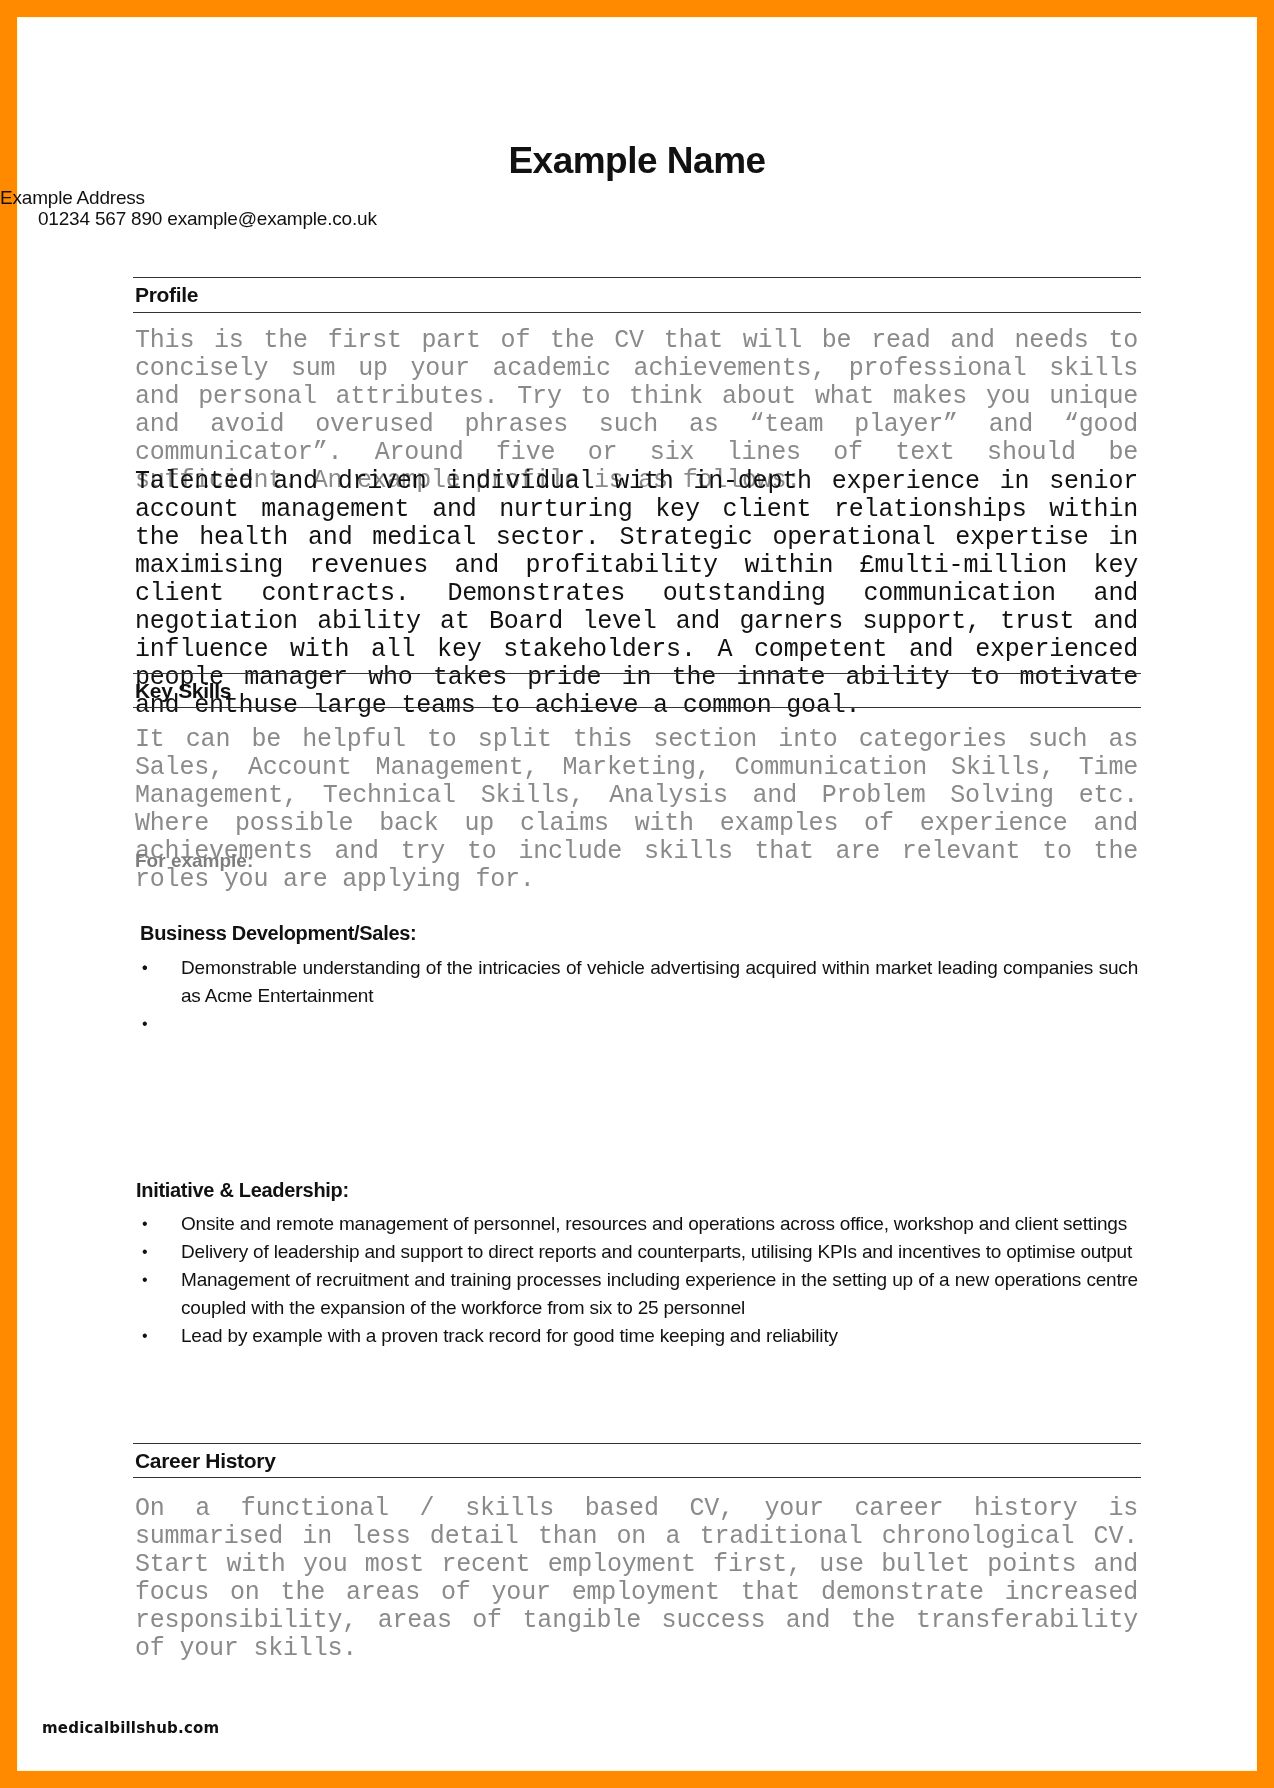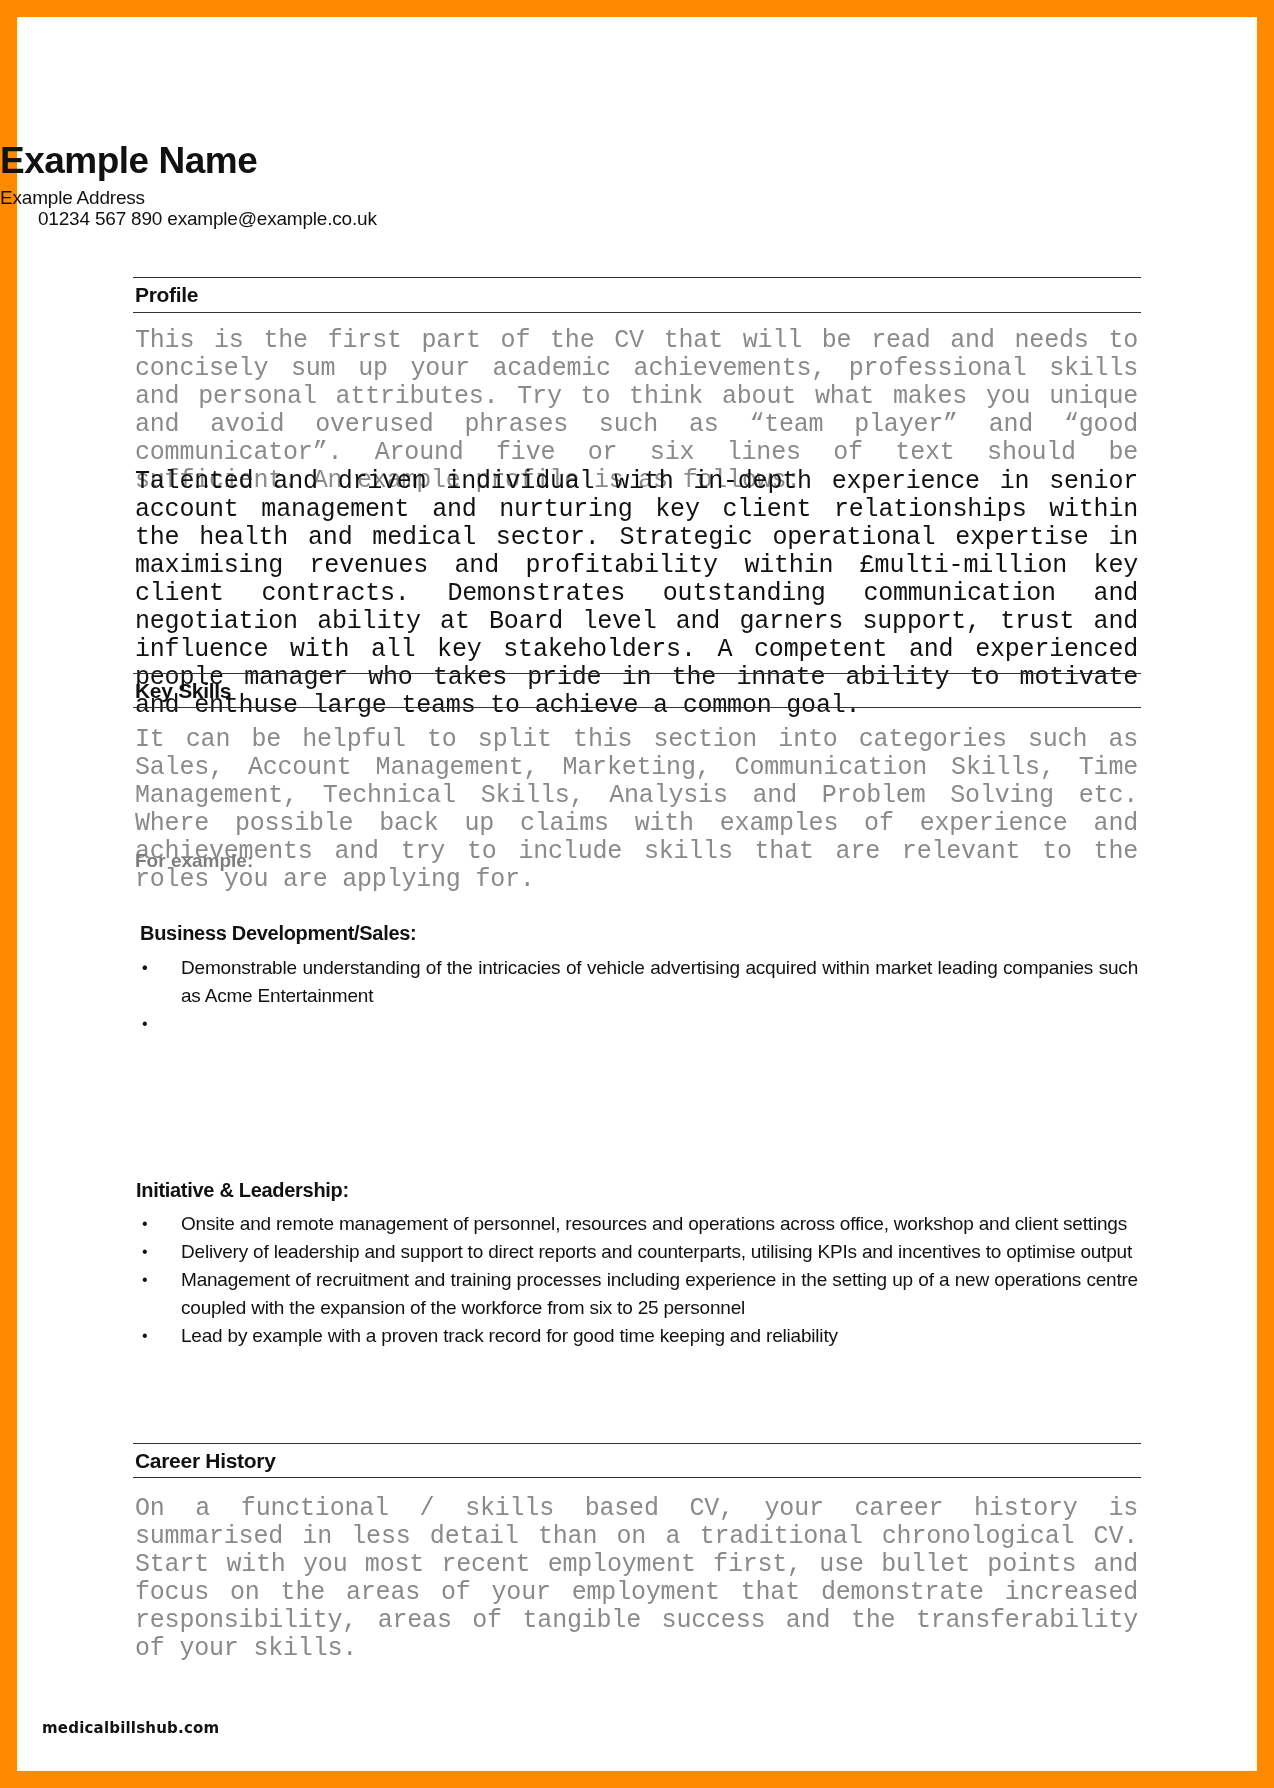--- a/index.html
+++ b/index.html
@@ -13,21 +13,21 @@
   .page {
     position: absolute;
     left: 17px; top: 17px;
     width: 1240px; height: 1754px;
     background: #ffffff;
     box-shadow: inset 0 0 3px rgba(255,230,150,0.8);
   }
   .abs { position: absolute; }
   .header-name {
     left: 0; width: 1274px; top: 140px;
-    text-align: left;
+    text-align: center;
     font-size: 37px; font-weight: bold; color: #111;
     letter-spacing: -0.5px;
   }
   .header-line {
     left: 0; width: 1274px;
     font-size: 19px; color: #111;
     letter-spacing: -0.2px;
   }
   .rule {
     left: 133px; width: 1008px; height: 0;

